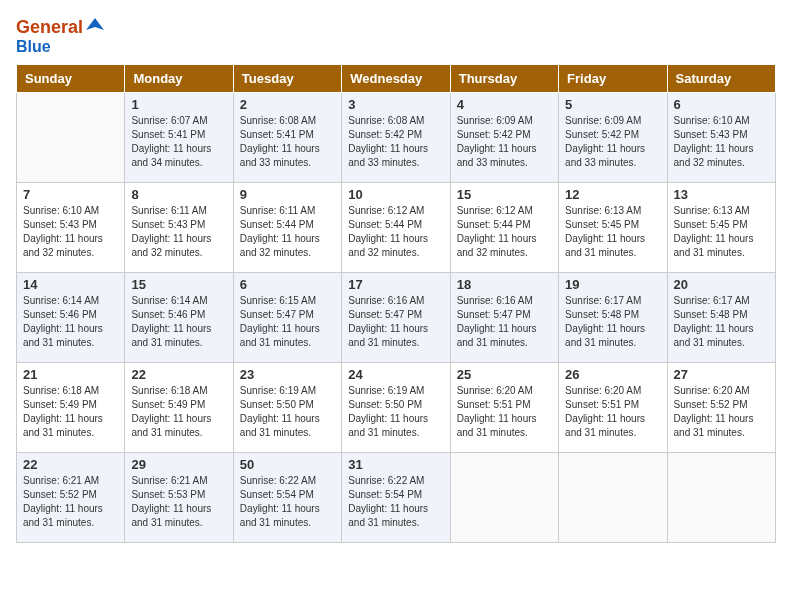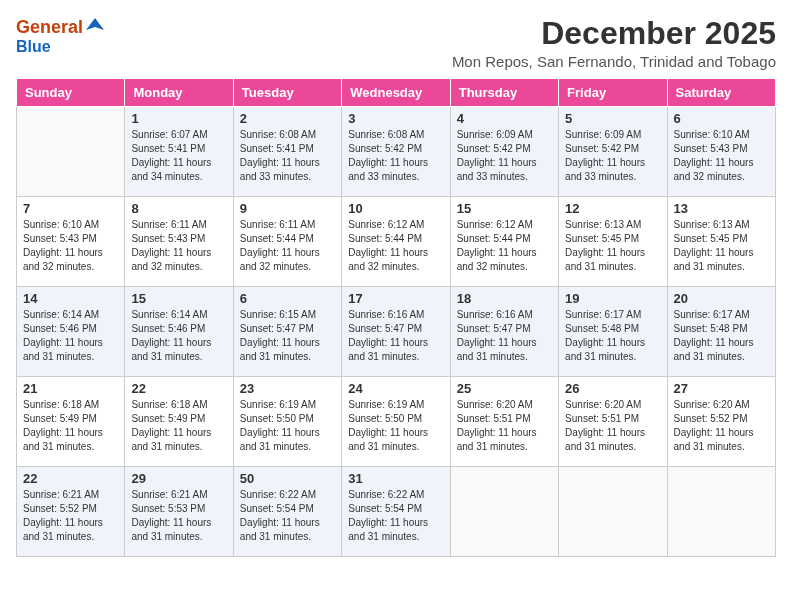--- a/index.html
+++ b/index.html
@@ -50,21 +50,21 @@
       font-size: 15px;
       color: #555;
       margin-top: 2px;
     }
     .calendar {
       width: 100%;
       border-collapse: collapse;
       margin-top: 8px;
     }
     .calendar th {
-      background-color: #ec4899;
+      background-color: #a16207;
       color: #fff;
       text-align: left;
       padding: 6px 8px;
       font-size: 13px;
       border: 1px solid #fff;
     }
     .calendar td {
       border: 1px solid #ccc;
       vertical-align: top;
       padding: 4px 6px;
@@ -102,24 +102,20 @@
       <span style="display:inline-block;margin-left:3px;vertical-align:middle;">
         <svg width="18" height="18" viewBox="0 0 18 18">
           <polygon points="9,2 18,14 9,11 0,14" fill="#1565c0"></polygon>
         </svg>
       </span>
     </div>
     <div>
       <span class="logo-blue">Blue</span>
     </div>
   </div>
-  <div class="title-block">
-    <div class="month-title">December 2025</div>
-    <div class="location-title">Mon Repos, San Fernando, Trinidad and Tobago</div>
-  </div>
 </div>
 
 <table class="calendar">
   <thead>
     <tr>
     <th>Sunday</th>
         <th>Monday</th>
         <th>Tuesday</th>
         <th>Wednesday</th>
         <th>Thursday</th>

